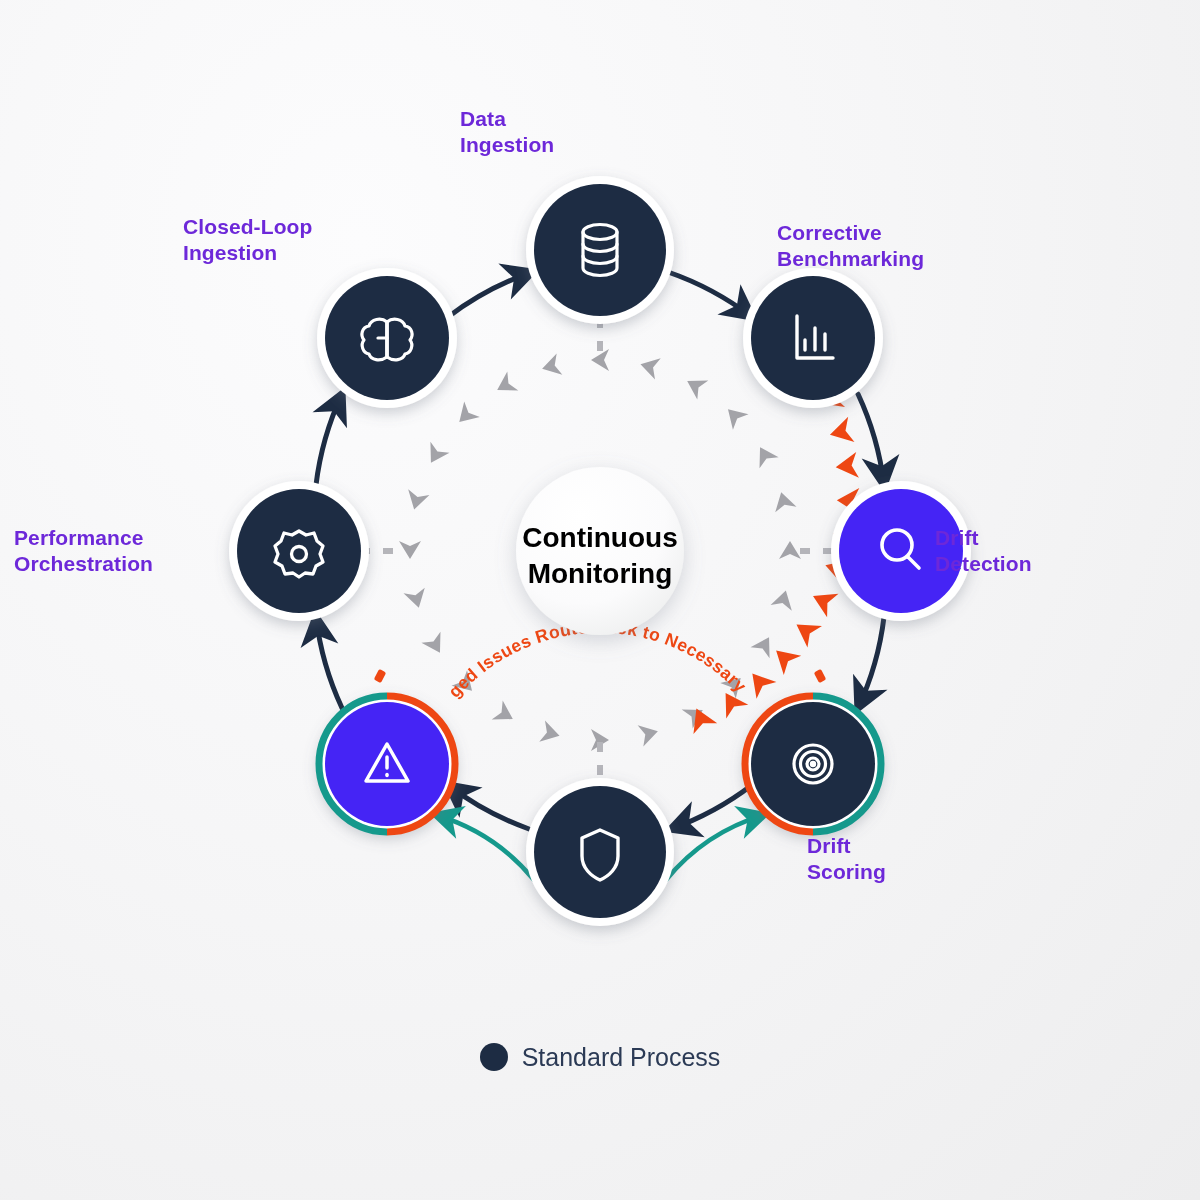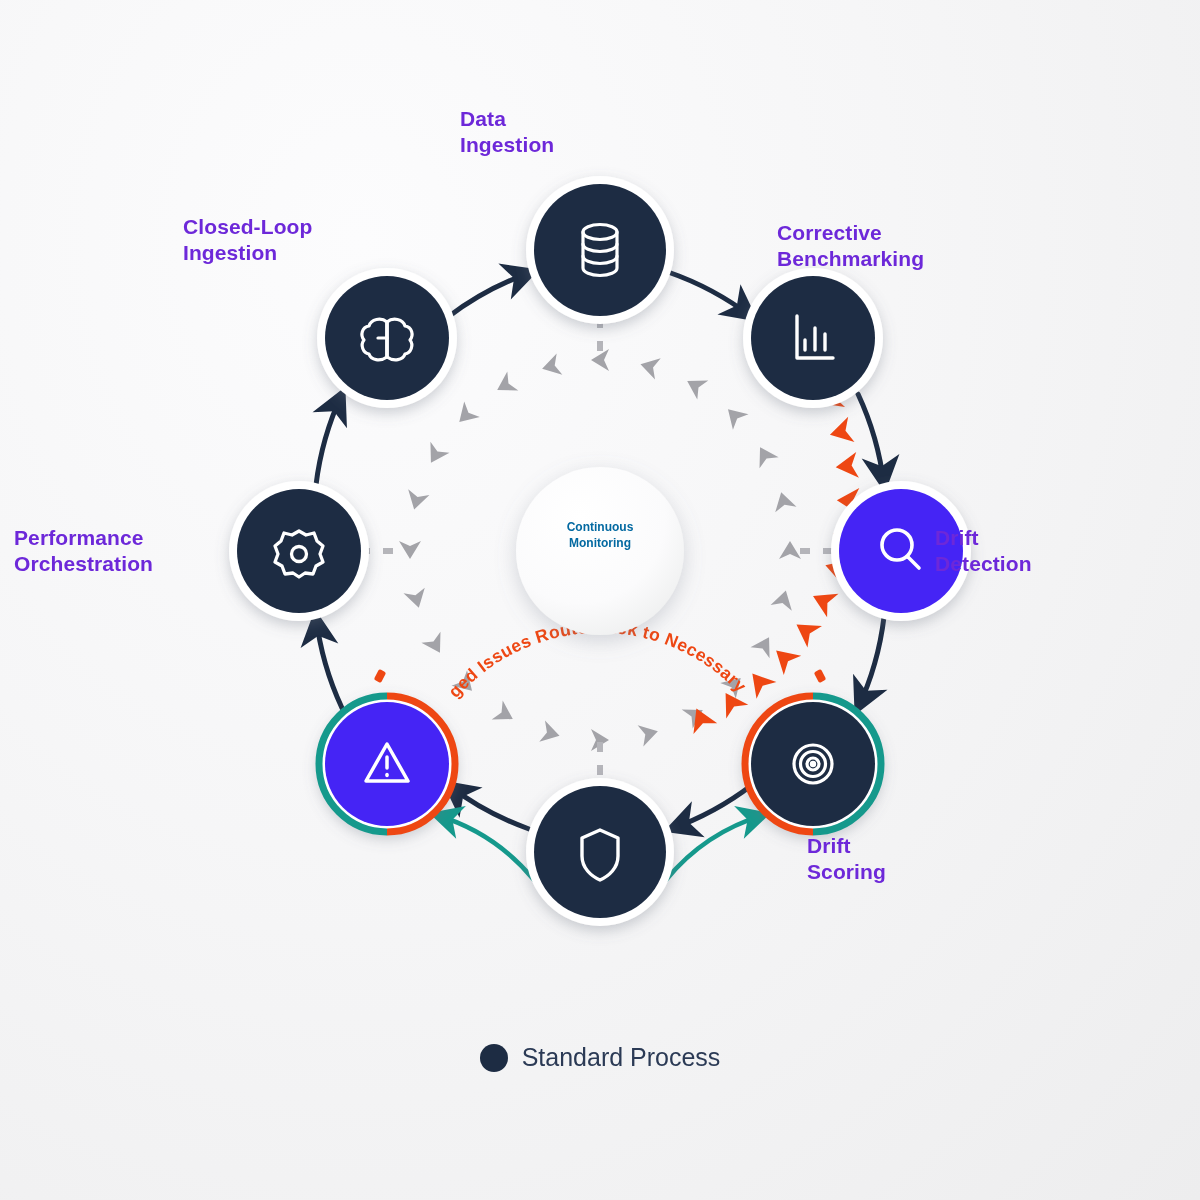--- a/index.html
+++ b/index.html
@@ -33,39 +33,38 @@
     line-height: 1.26;
     color: #6d28d9;
     letter-spacing: 0.1px;
     white-space: pre-line;
     font-family: "Liberation Sans", sans-serif;
   }
   .hub-label {
     position: absolute;
     text-align: center;
     font-weight: bold;
-    font-size: 12px;
+    font-size: 28px;
     line-height: 1.3;
-    color: #0369a1;
+    color: #000000;
     white-space: pre-line;
     font-family: "Liberation Sans", sans-serif;
   }
   #legend {
     position: absolute;
     left: 0;
     top: 1035;
     width: 1200px;
     display: flex;
     justify-content: center;
     align-items: center;
     gap: 42px;
   }
   .legend-item {
     display: flex;
-    align-items: center;
     gap: 14px;
   }
   .legend-dot {
     width: 28px;
     height: 28px;
     border-radius: 50%;
     flex: 0 0 auto;
   }
   .legend-text {
     font-size: 25px;

